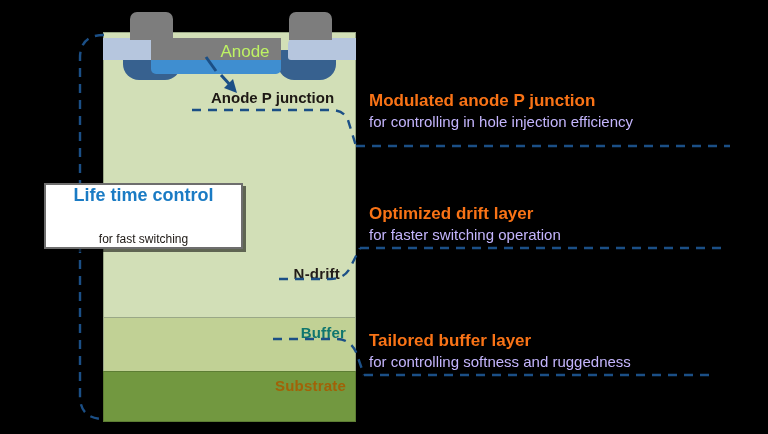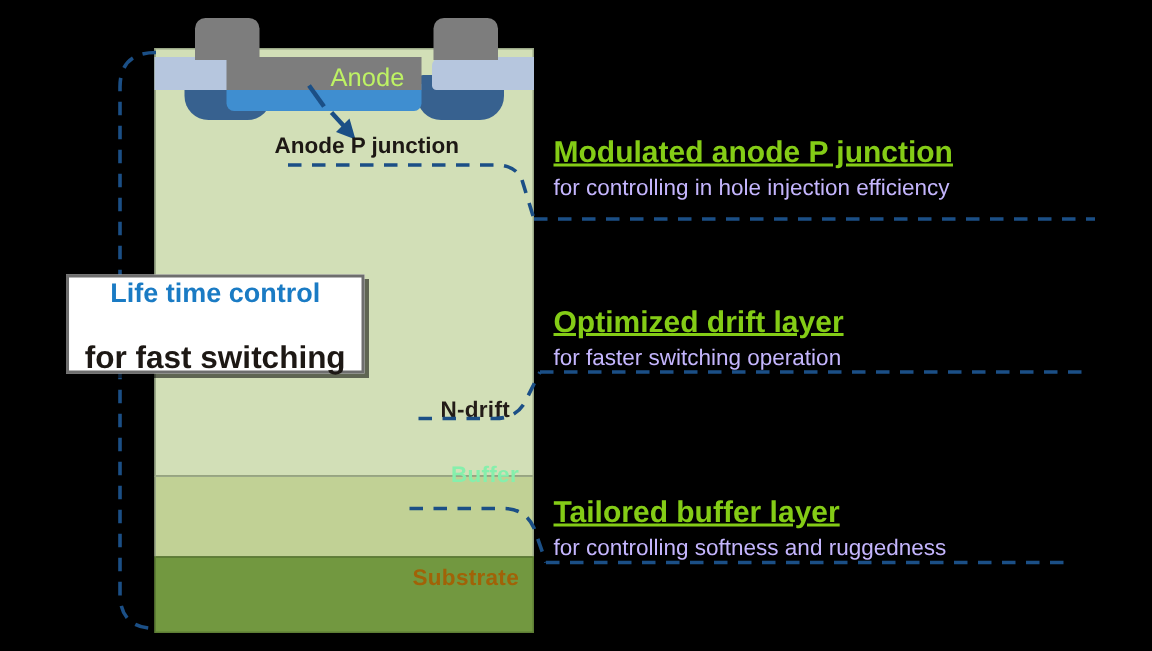--- a/index.html
+++ b/index.html
@@ -19,21 +19,21 @@
   #ndrift{top:0;height:285px;background:#d2dfb7;border:1px solid #9aa887;border-bottom:none;}
   #buffer{top:285px;height:54px;background:#c1d195;border:1px solid #9aa887;border-bottom:none;}
   #substrate{top:339px;height:51px;background:#729840;border:1px solid #5d7d34;}
 
   .layer-label{
     position:absolute;right:10px;
     font-size:15px;font-weight:bold;letter-spacing:.2px;
     white-space:nowrap;
     padding-left:43px;
   }
-  #lbl-buffer{top:276px;color:#86efac;margin-left:24px;}
+  #lbl-buffer{top:292px;color:#0f766e;margin-left:24px;}
   #lbl-substrate{top:345px;color:#a16207;}
   #lbl-ndrift{top:233px;right:16px;color:#231c18;font-size:15px;font-weight:bold;}
 
   
   
   #p-layer{position:absolute;left:151px;top:56px;width:130px;height:18px;background:#3f8ed0;
            border-bottom-left-radius:5px;border-bottom-right-radius:5px;}
   
   .pwell{position:absolute;top:50px;width:58px;height:30px;background:#37618f;}
   #pwell-l{left:123px;border-bottom-left-radius:16px;border-bottom-right-radius:16px;border-top-right-radius:4px;}
@@ -49,45 +49,45 @@
   #post-r{left:289px;border-top-left-radius:7px;border-top-right-radius:7px;}
 
   
   #anode-title{
     position:absolute;left:185px;top:2px;width:120px;text-align:center;
     font-size:17px;color:#bef264;margin-top:40px;
   }
 
   
   #anode-p-label{
-    position:absolute;left:183px;top:89px;
+    position:absolute;left:211px;top:89px;
     font-size:15px;font-weight:bold;color:#1d1814;white-space:nowrap;
   }
   #anode-arrow{position:absolute;left:200px;top:55px;width:70px;height:40px;}
 
   
   #connectors{position:absolute;left:0;top:0;width:768px;height:434px;pointer-events:none;}
 
   
   .anno{position:absolute;left:369px;width:390px;}
-  .anno .head{font-size:20px;font-weight:bold;color:#84cc16;white-space:nowrap;line-height:1.25;text-decoration:underline;}
+  .anno .head{font-size:17px;font-weight:bold;color:#f97316;white-space:nowrap;line-height:1.25;}
   .anno .sub{font-size:15px;color:#c4b5fd;white-space:nowrap;line-height:1.3;margin-top:1px;}
   #anno-1{top:90px;}
   #anno-2{top:203px;}
   #anno-3{top:330px;}
 
   
   #callout{
     position:absolute;left:44px;top:183px;width:195px;height:62px;
     background:#ffffff;border:2px solid #6e6e6e;
     box-shadow:3px 3px 0 rgba(0,0,0,.55);
     display:flex;flex-direction:column;align-items:center;justify-content:space-between;
   }
   #callout .head{font-size:18px;font-weight:bold;color:#1a7bc4;line-height:1.2;}
-  #callout .sub{font-size:21px;color:#1d1814;line-height:1.25;margin-top:19px;font-weight:bold;}
+  #callout .sub{font-size:12px;color:#1d1814;line-height:1.25;margin-top:19px;}
 </style>
 </head>
 <body>
 
 <div class="stage">
 
   <div id="device">
 
     <div class="layer" id="ndrift"></div>
     <div class="layer" id="buffer"></div>

